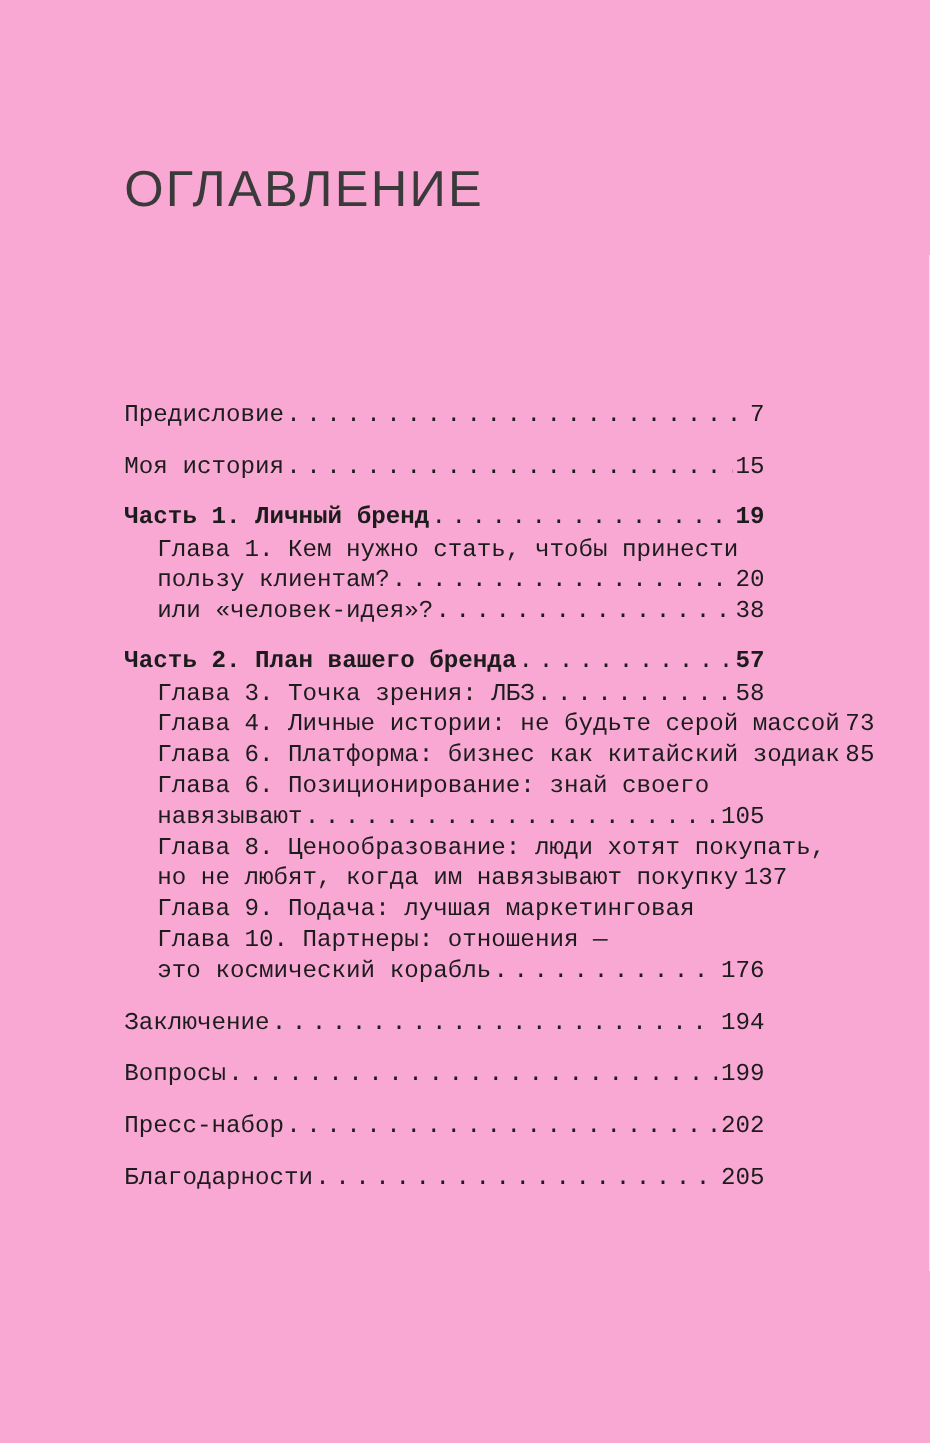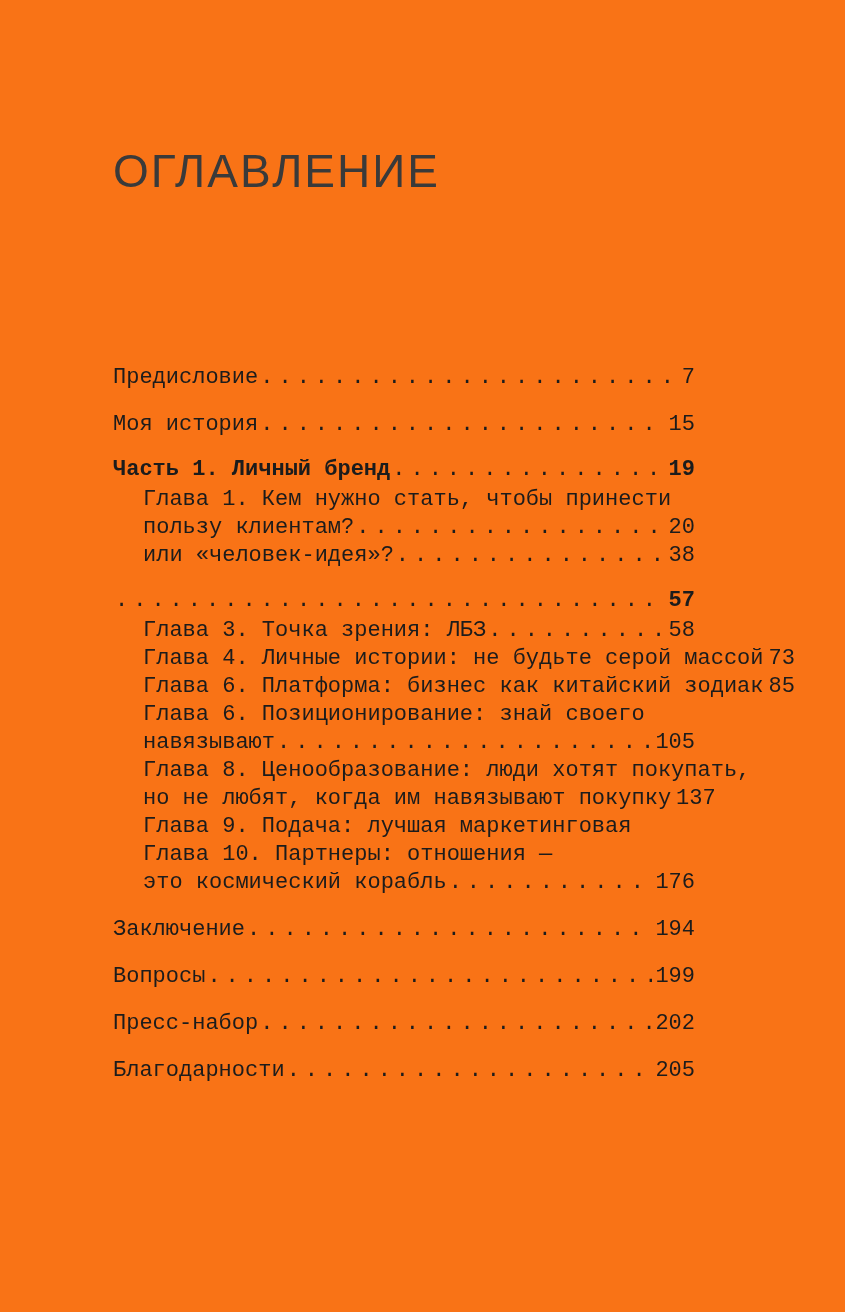--- a/index.html
+++ b/index.html
@@ -4,21 +4,21 @@
 <style>
   html, body {
     margin: 0;
     padding: 0;
     background: #ffffff;
   }
   .page {
     position: relative;
     width: 845px;
     height: 1312px;
-    background: #f97316;
+    background: #f9a8d4;
     box-sizing: border-box;
     padding: 146px 150px 0 113px;
     overflow: hidden;
     font-family: "Liberation Serif", "DejaVu Serif", serif;
     color: #1c1c1c;
   }
   .title {
     margin: 0;
     font-family: "Liberation Sans", "DejaVu Sans", sans-serif;
     font-weight: 400;
@@ -100,20 +100,21 @@
       </div>
       <div class="entry chapter">
         <div class="row">
           <span class="label">или «человек-идея»?</span>
           <span class="leader"></span>
           <span class="pagenum">38</span>
         </div>
       </div>
       <div class="entry part">
         <div class="row">
+          <span class="label">Часть 2. План вашего бренда</span>
           <span class="leader"></span>
           <span class="pagenum">57</span>
         </div>
       </div>
       <div class="entry chapter">
         <div class="row">
           <span class="label">Глава 3. Точка зрения: ЛБЗ</span>
           <span class="leader"></span>
           <span class="pagenum">58</span>
         </div>

